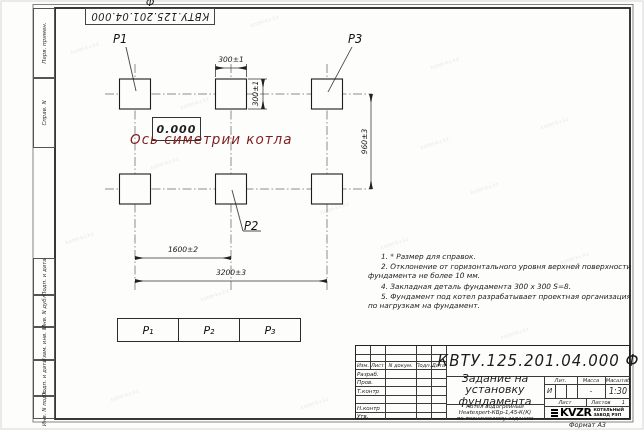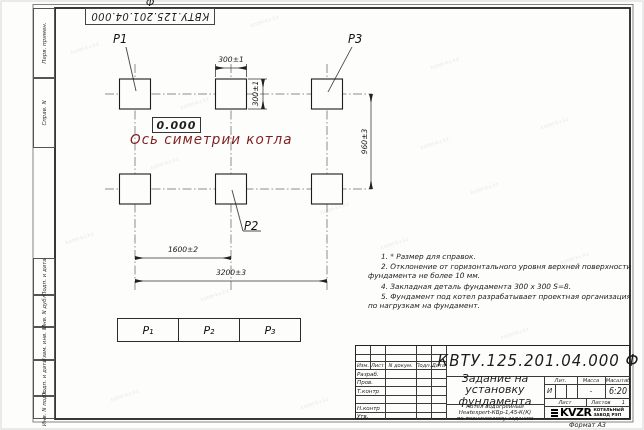--- a/index.html
+++ b/index.html
@@ -14,21 +14,21 @@
   .vcell { position:absolute; left:33px; width:22px; border:1px solid #555; display:flex; align-items:center; justify-content:center; background:transparent; }
   .vcell span { transform:rotate(-90deg); white-space:nowrap; font-size:5.5px; font-style:italic; color:#333; }
 
   
   #top-stamp { left:85px; top:8px; width:130px; height:17px; border:1px solid #444; transform:rotate(180deg); font-size:10px; line-height:15px; text-align:center; letter-spacing:.5px; }
 
   
   .plabel { font-size:11.5px; font-style:italic; color:#111; }
   .dim { font-size:7.5px; font-style:italic; color:#111; text-align:center; white-space:nowrap; }
   .dim.vert { transform:rotate(-90deg); }
-  #level-box { left:152px; top:117px; width:49px; height:16px; border:1px solid #333; font-size:11px; font-weight:600; letter-spacing:1px; }
+  #level-box { left:152px; top:117px; width:49px; height:24px; border:1px solid #333; font-size:11px; font-weight:600; letter-spacing:1px; }
   #axis-label { left:130px; top:131px; font-size:13.5px; letter-spacing:1px; color:#7f1d1d; }
 
   
   #notes { left:368px; top:252px; width:264px; font-size:7.3px; line-height:1.26; color:#222; font-style:italic; }
   #notes p { text-indent:13px; margin-bottom:1px; }
 
   
   #load-table { left:117px; top:318px; border-collapse:collapse; }
   #load-table td { border:1.2px solid #2b2b2b; width:61px; text-align:center; font-style:italic; color:#111; }
   #load-table tr:first-child td { height:35px; font-size:11.5px; }
@@ -214,21 +214,21 @@
       <span>Котел водогрейный</span>
       <span>Heatexpert-КВр-1,45-К(К)</span>
       <span>по техническому заданию</span>
     </div>
 
     <div class="tb-txt tb-tiny" style="left:188px; top:30px; width:33px; height:8px;">Лит.</div>
     <div class="tb-txt tb-tiny" style="left:221px; top:30px; width:28px; height:8px;">Масса</div>
     <div class="tb-txt tb-tiny" style="left:249px; top:30px; width:26px; height:8px;">Масштаб</div>
     <div class="tb-txt" style="left:188px; top:38px; width:11px; height:14px; font-size:7px;">И</div>
     <div class="tb-txt" style="left:221px; top:38px; width:28px; height:14px; font-size:8px;">-</div>
-    <div class="tb-txt" style="left:249px; top:38px; width:26px; height:14px; font-size:8px;">6:20</div>
+    <div class="tb-txt" style="left:249px; top:38px; width:26px; height:14px; font-size:8px;">1:30</div>
 
     <div class="tb-txt tb-tiny" style="left:188px; top:52px; width:42px; height:8px;">Лист</div>
     <div class="tb-txt tb-tiny" style="left:230px; top:52px; width:30px; height:8px;">Листов</div>
     <div class="tb-txt tb-tiny" style="left:260px; top:52px; width:15px; height:8px;">1</div>
 
     <div id="logo">
       <span class="bars">
           <i></i>
           <i></i>
           <i></i>

